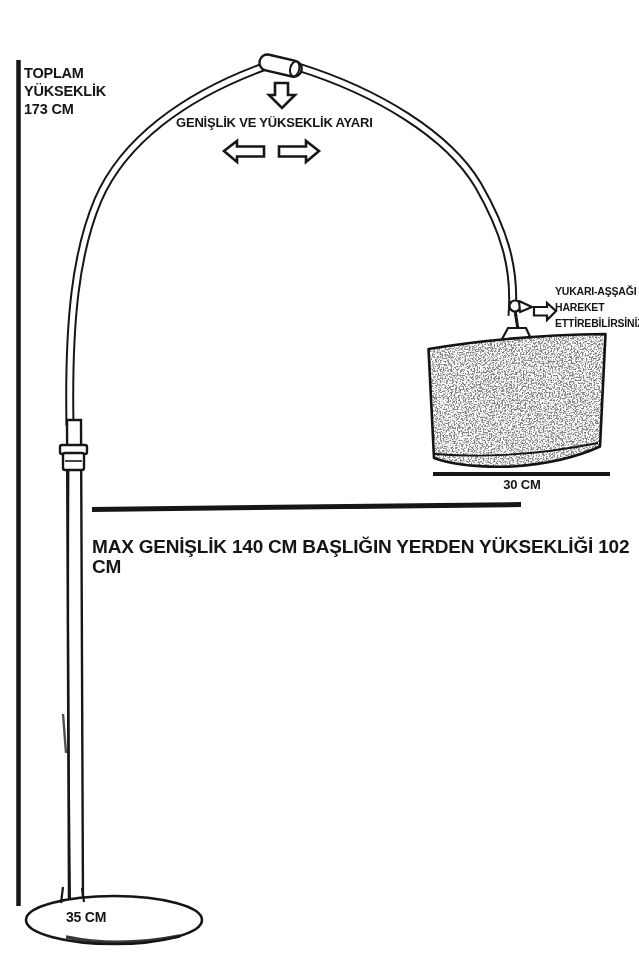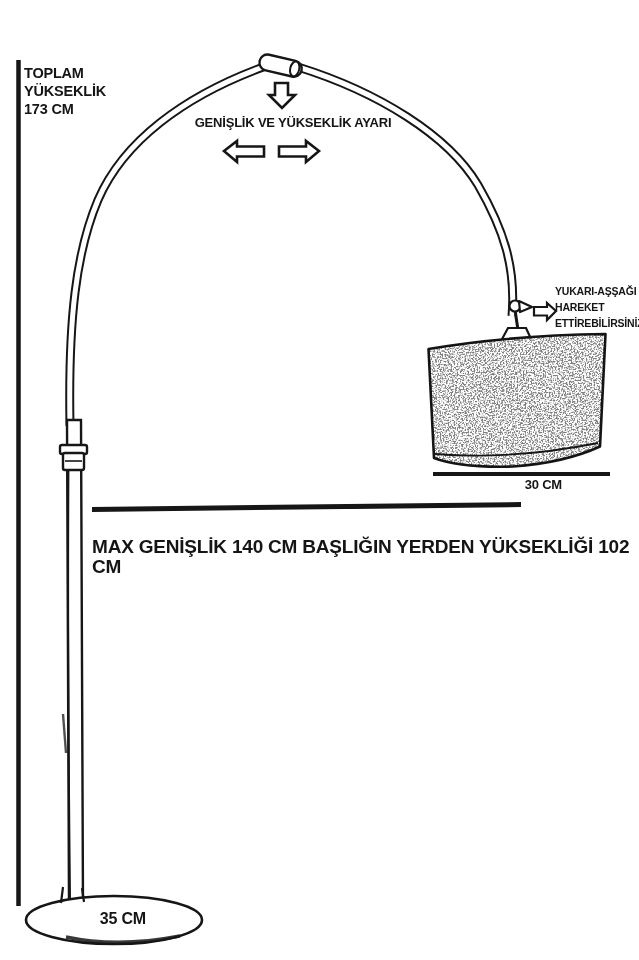--- a/index.html
+++ b/index.html
@@ -6,24 +6,24 @@
   .stage{
     position:relative;width:639px;height:960px;background:#ffffff;
     font-family:"Liberation Sans",sans-serif;overflow:hidden;margin-left:8px;
   }
   .stage svg{position:absolute;left:0;top:0;}
   .lbl{
     position:absolute;font-weight:700;color:#151515;
     white-space:pre-line;letter-spacing:-0.2px;line-height:1.25;
   }
   .lbl-total{left:16px;top:64px;font-size:14.5px;line-height:18px;}
-  .lbl-adjust{left:168px;top:115px;width:234px;text-align:center;font-size:13px;}
+  .lbl-adjust{left:168px;top:115px;width:234px;text-align:left;font-size:13px;}
   .lbl-updown{left:547px;top:283px;width:95px;font-size:10.5px;line-height:16px;}
-  .lbl-shade{left:474px;top:477px;width:80px;text-align:right;font-size:13px;}
-  .lbl-base{left:58px;top:909px;width:80px;text-align:right;font-size:16px;}
+  .lbl-shade{left:474px;top:477px;width:80px;text-align:center;font-size:13px;}
+  .lbl-base{left:58px;top:909px;width:80px;text-align:left;font-size:14px;}
   .lbl-specs{left:84px;top:517px;font-size:19px;line-height:20px;}
   .edge-line{position:absolute;top:0;right:0;width:2px;height:960px;background:#8f8f8f;}
 </style>
 </head>
 <body>
 
 <div class="stage">
 
   <svg width="639" height="960" viewBox="0 0 639 960">
     <defs>

